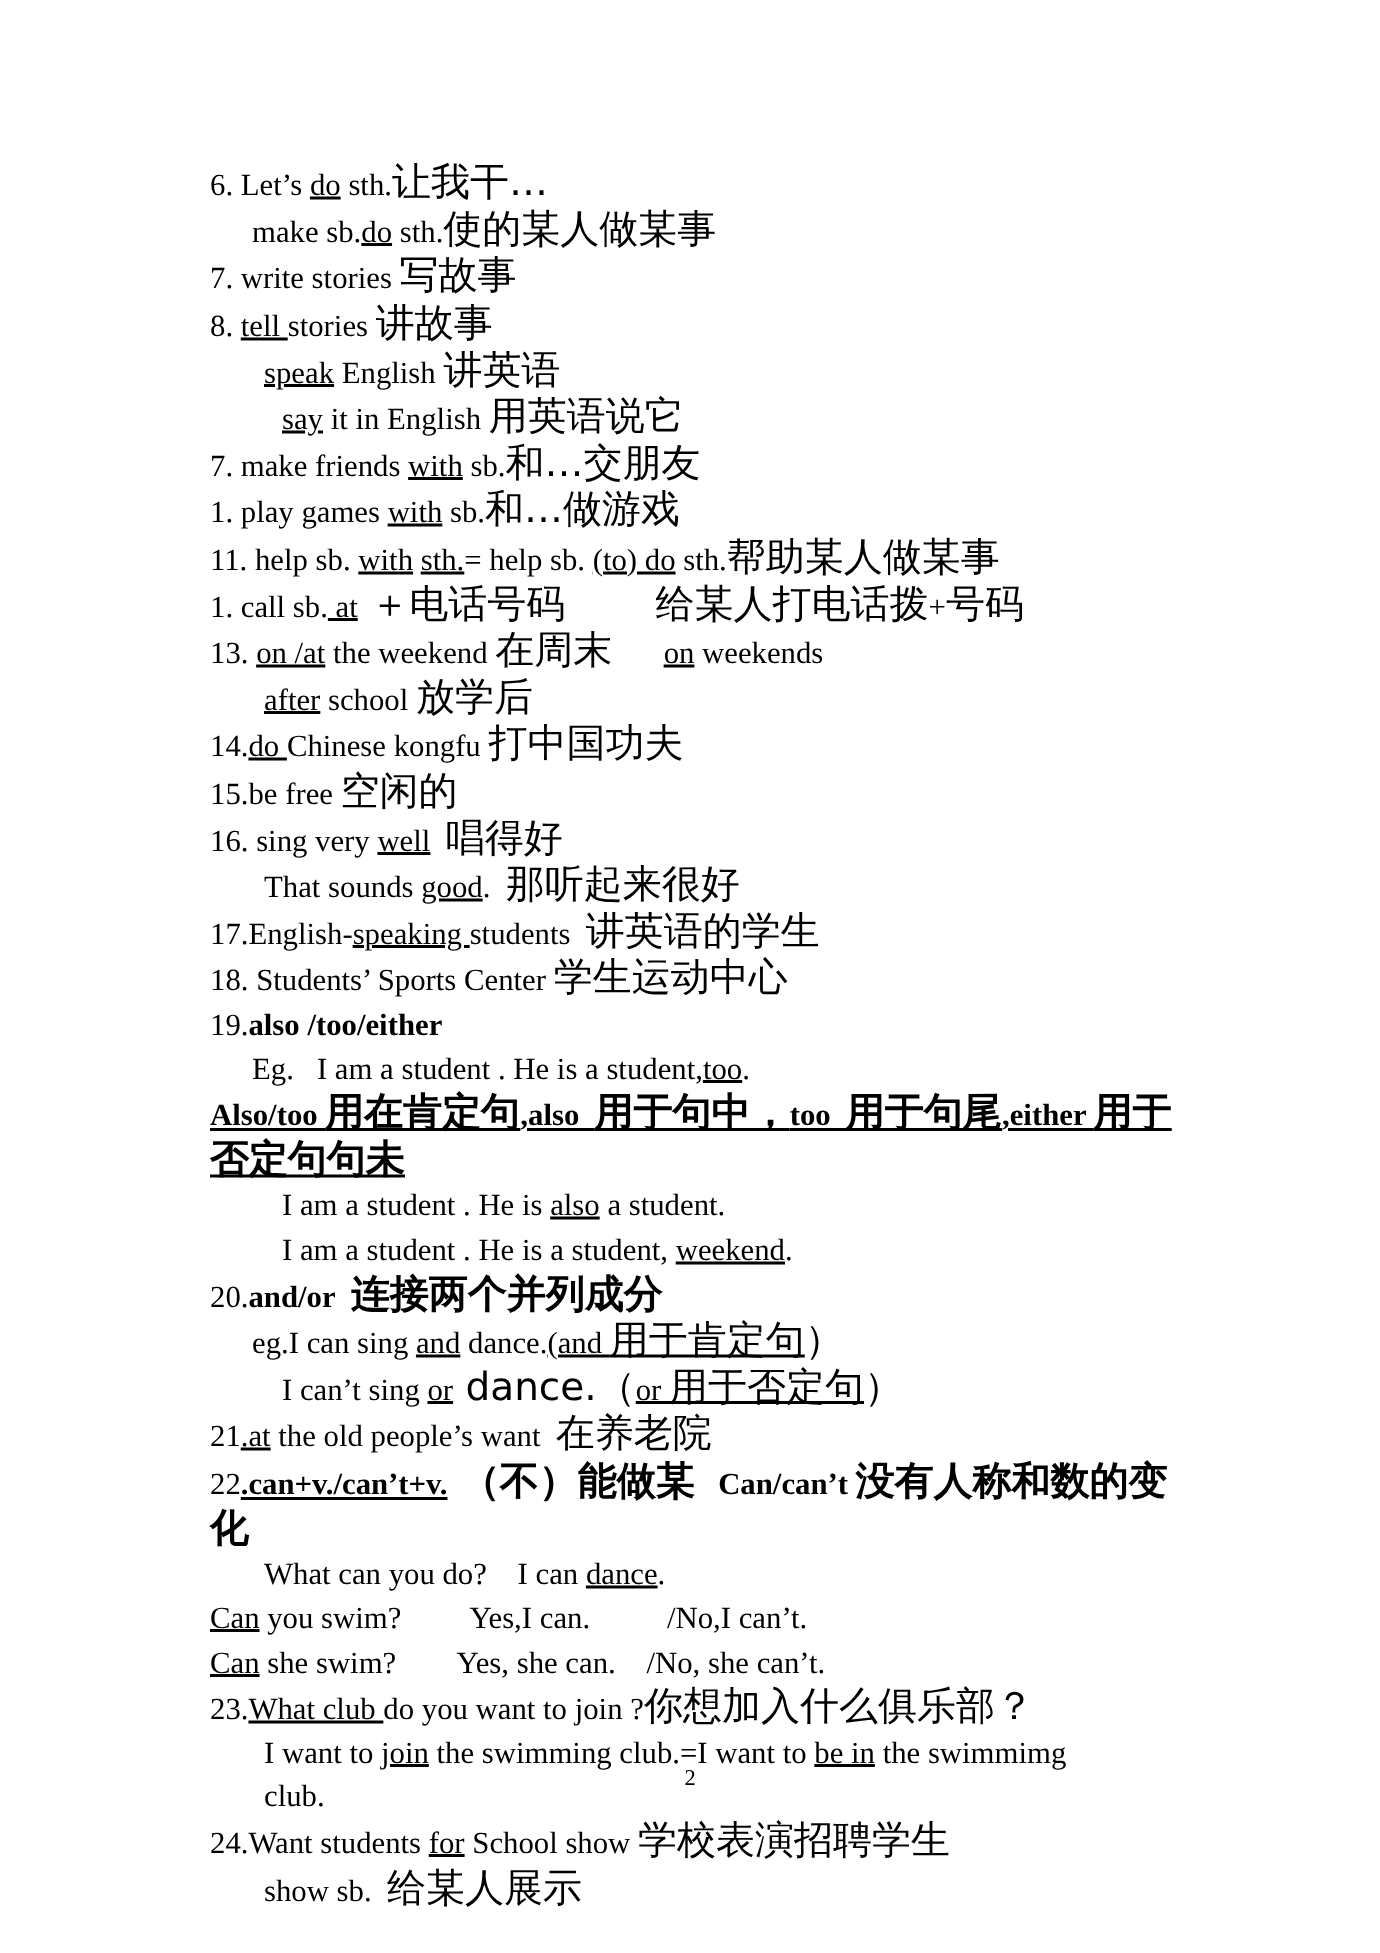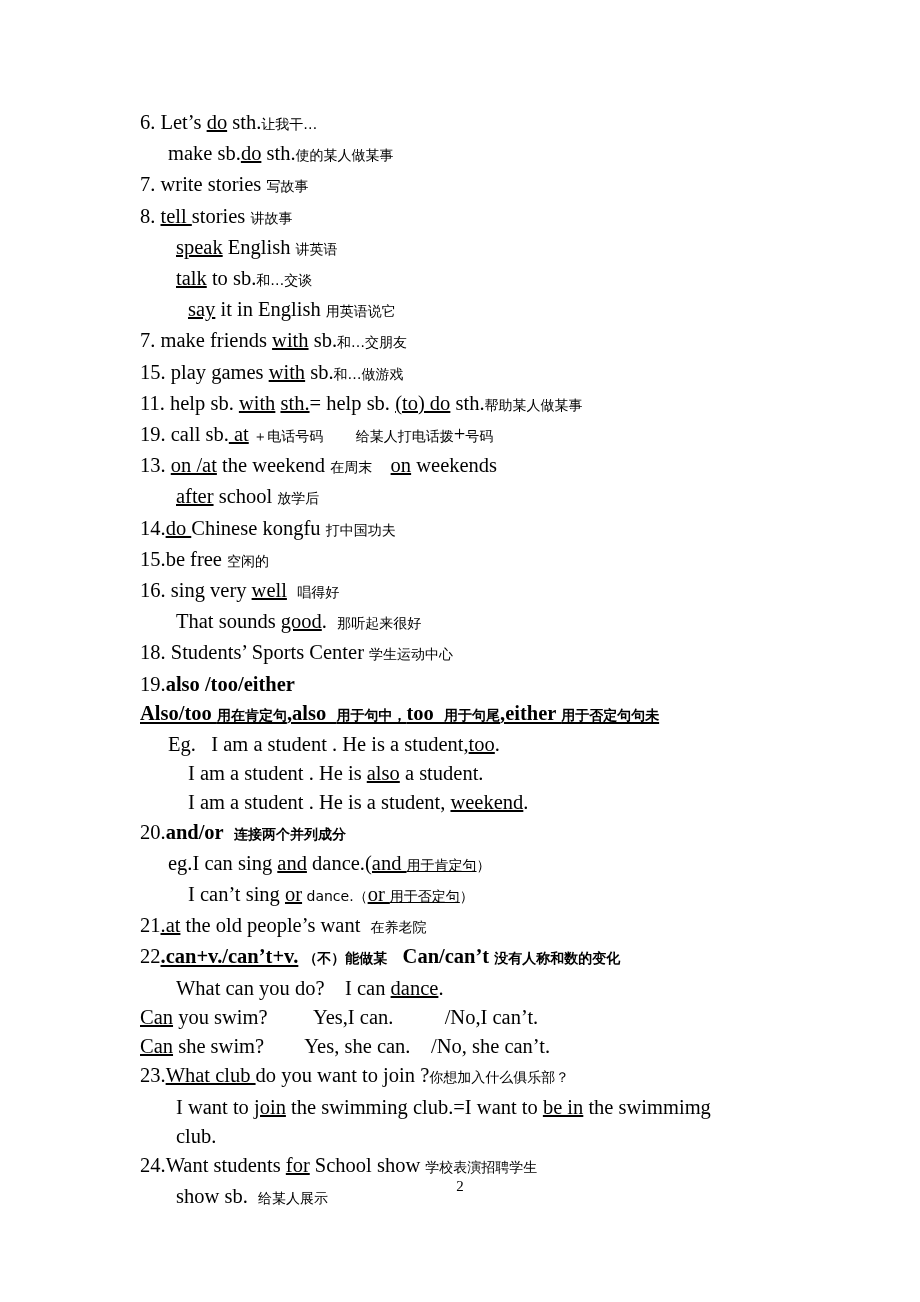--- a/index.html
+++ b/index.html
@@ -43,21 +43,21 @@
     text-align: center;
   }
   b, .b { font-weight: bold; }
   .bold-underline {
     font-weight: bold;
     text-decoration: underline;
     text-underline-offset: 2px;
   }
   .cn {
     font-family: "DejaVu Sans", "Liberation Sans", sans-serif;
-    font-size: 14px;
+    font-size: 26px;
   }
   .page-number {
     position: absolute;
     left: 0;
     top: 1178px;
     width: 920px;
     text-align: center;
     font-size: 15px;
     font-family: "Liberation Serif", "DejaVu Serif", serif;
   }
@@ -65,36 +65,36 @@
 </head>
 <body>
 
 <div class="page">
   <div class="notes" id="notes-container">
       <div class="line ind-0"><span>6. Let’s </span><u>do</u><span> sth.</span><span class="cn">让我干…</span></div>
       <div class="line ind-1"><span>make sb.</span><u>do</u><span> sth.</span><span class="cn">使的某人做某事</span></div>
       <div class="line ind-0"><span>7. write stories </span><span class="cn">写故事</span></div>
       <div class="line ind-0"><span>8. </span><u>tell </u><span>stories </span><span class="cn">讲故事</span></div>
       <div class="line ind-2"><u>speak</u><span> English </span><span class="cn">讲英语</span></div>
-      <div class="line ind-2"><u>talk</u><span> to sb.</span><span class="cn">和…交谈</span></div>
       <div class="line ind-3"><u>say</u><span> it in English </span><span class="cn">用英语说它</span></div>
       <div class="line ind-0"><span>7. make friends </span><u>with</u><span> sb.</span><span class="cn">和…交朋友</span></div>
-      <div class="line ind-0"><span>15. play games </span><u>with</u><span> sb.</span><span class="cn">和…做游戏</span></div>
+      <div class="line ind-0"><span>1. play games </span><u>with</u><span> sb.</span><span class="cn">和…做游戏</span></div>
       <div class="line ind-0"><span>11. help sb. </span><u>with</u><span> </span><u>sth.</u><span>= help sb. </span><u>(to) do</u><span> sth.</span><span class="cn">帮助某人做某事</span></div>
-      <div class="line ind-0"><span>19. call sb.</span><u> at</u><span class="cn"> ＋</span><span class="cn">电话号码</span><span class="cn">　　 </span><span class="cn">给某人打电话拨</span><span>+</span><span class="cn">号码</span></div>
+      <div class="line ind-0"><span>1. call sb.</span><u> at</u><span class="cn"> ＋</span><span class="cn">电话号码</span><span class="cn">　　 </span><span class="cn">给某人打电话拨</span><span>+</span><span class="cn">号码</span></div>
       <div class="line ind-0"><span>13. </span><u>on /at</u><span> the weekend </span><span class="cn">在周末</span><span class="cn">　 </span><u>on</u><span> weekends</span></div>
       <div class="line ind-2"><u>after</u><span> school </span><span class="cn">放学后</span></div>
       <div class="line ind-0"><span>14.</span><u>do </u><span>Chinese kongfu </span><span class="cn">打中国功夫</span></div>
       <div class="line ind-0"><span>15.be free </span><span class="cn">空闲的</span></div>
       <div class="line ind-0"><span>16. sing very </span><u>well</u><span>  </span><span class="cn">唱得好</span></div>
       <div class="line ind-2"><span>That sounds </span><u>good</u><span>.  </span><span class="cn">那听起来很好</span></div>
+      <div class="line ind-0"><span>17.English-</span><u>speaking </u><span>students  </span><span class="cn">讲英语的学生</span></div>
       <div class="line ind-0"><span>18. Students’ Sports Center </span><span class="cn">学生运动中心</span></div>
       <div class="line ind-0"><span>19.</span><b>also /too/either</b></div>
+      <div class="line ind-1"><span>Eg.   I am a student . He is a student,</span><u>too</u><span>.</span></div>
       <div class="line ind-0 bold-underline"><span>Also/too </span><span class="cn">用在肯定句</span><span>,also  </span><span class="cn">用于句中，</span><span>too  </span><span class="cn">用于句尾</span><span>,either </span><span class="cn">用于否定句句未</span></div>
-      <div class="line ind-1"><span>Eg.   I am a student . He is a student,</span><u>too</u><span>.</span></div>
       <div class="line ind-3"><span>I am a student . He is </span><u>also</u><span> a student.</span></div>
       <div class="line ind-3"><span>I am a student . He is a student, </span><u>weekend</u><span>.</span></div>
       <div class="line ind-0"><span>20.</span><b>and/or</b><span>  </span><b class="cn">连接两个并列成分</b></div>
       <div class="line ind-1"><span>eg.I can sing </span><u>and</u><span> dance.</span><u>(and </u><u class="cn">用于肯定句</u><span class="cn">）</span></div>
       <div class="line ind-3"><span>I can’t sing </span><u>or</u><span class="cn"> dance.（</span><u>or </u><u class="cn">用于否定句</u><span class="cn">）</span></div>
       <div class="line ind-0"><span>21</span><u>.at</u><span> the old people’s want  </span><span class="cn">在养老院</span></div>
       <div class="line ind-0"><span>22</span><span class="bold-underline">.can+v./can’t+v.</span><b class="cn"> （不）能做某</b><span>   </span><b>Can/can’t </b><b class="cn">没有人称和数的变化</b></div>
       <div class="line ind-2"><span>What can you do?    I can </span><u>dance</u><span>.</span></div>
       <div class="line ind-0"><u>Can</u><span> you swim?         Yes,I can.          /No,I can’t.</span></div>
       <div class="line ind-0"><u>Can</u><span> she swim?        Yes, she can.    /No, she can’t.</span></div>

